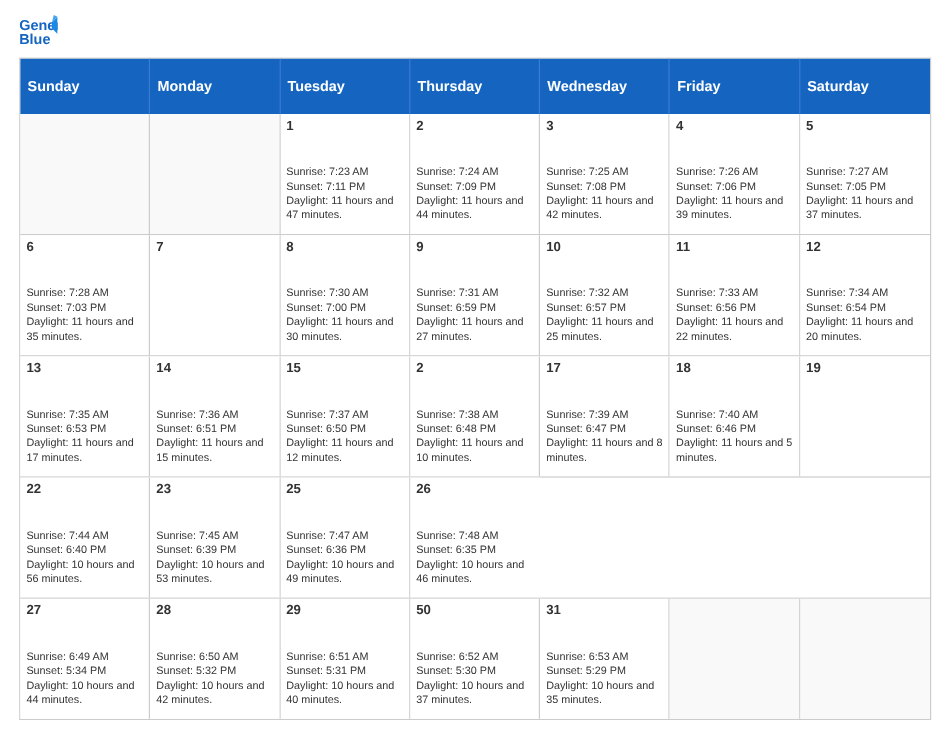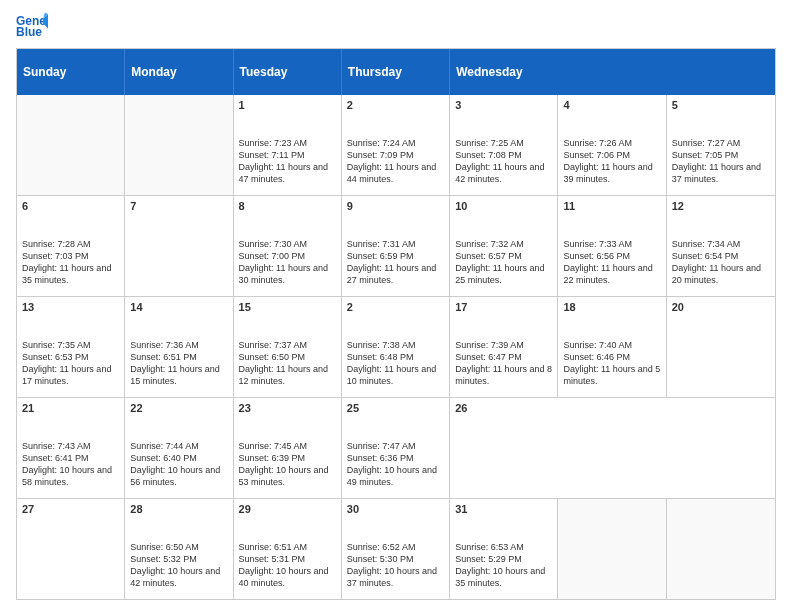--- a/index.html
+++ b/index.html
@@ -120,20 +120,22 @@
     </div>
   </div>
 
   <div class="calendar">
     <div class="cal-header-row">
     <div class="cal-header-cell">Sunday</div>
         <div class="cal-header-cell">Monday</div>
         <div class="cal-header-cell">Tuesday</div>
         <div class="cal-header-cell">Thursday</div>
         <div class="cal-header-cell">Wednesday</div>
+        <div class="cal-header-cell">Friday</div>
+        <div class="cal-header-cell">Saturday</div>
       </div>
     <div class="cal-body">
     <div class="cal-row">
           <div class="cal-cell empty"></div>
           <div class="cal-cell empty"></div>
           <div class="cal-cell">
             <span class="day-num">1</span>
             <div class="cell-info">Sunrise: 7:23 AM<br>Sunset: 7:11 PM<br>Daylight: 11 hours and 47 minutes.</div>
           </div>
           <div class="cal-cell">
@@ -201,58 +203,56 @@
           </div>
           <div class="cal-cell">
             <span class="day-num">17</span>
             <div class="cell-info">Sunrise: 7:39 AM<br>Sunset: 6:47 PM<br>Daylight: 11 hours and 8 minutes.</div>
           </div>
           <div class="cal-cell">
             <span class="day-num">18</span>
             <div class="cell-info">Sunrise: 7:40 AM<br>Sunset: 6:46 PM<br>Daylight: 11 hours and 5 minutes.</div>
           </div>
           <div class="cal-cell">
-            <span class="day-num">20</span>
-          </div>
-        </div>
-        <div class="cal-row">
-          <div class="cal-cell">
-            <span class="day-num">21</span>
-            <div class="cell-info">Sunrise: 7:43 AM<br>Sunset: 6:41 PM<br>Daylight: 10 hours and 58 minutes.</div>
-          </div>
+            <span class="day-num">19</span>
+          </div>
+        </div>
+        <div class="cal-row">
           <div class="cal-cell">
             <span class="day-num">22</span>
             <div class="cell-info">Sunrise: 7:44 AM<br>Sunset: 6:40 PM<br>Daylight: 10 hours and 56 minutes.</div>
           </div>
           <div class="cal-cell">
             <span class="day-num">23</span>
             <div class="cell-info">Sunrise: 7:45 AM<br>Sunset: 6:39 PM<br>Daylight: 10 hours and 53 minutes.</div>
           </div>
           <div class="cal-cell">
             <span class="day-num">25</span>
             <div class="cell-info">Sunrise: 7:47 AM<br>Sunset: 6:36 PM<br>Daylight: 10 hours and 49 minutes.</div>
           </div>
           <div class="cal-cell">
             <span class="day-num">26</span>
+            <div class="cell-info">Sunrise: 7:48 AM<br>Sunset: 6:35 PM<br>Daylight: 10 hours and 46 minutes.</div>
           </div>
         </div>
         <div class="cal-row">
           <div class="cal-cell">
             <span class="day-num">27</span>
+            <div class="cell-info">Sunrise: 6:49 AM<br>Sunset: 5:34 PM<br>Daylight: 10 hours and 44 minutes.</div>
           </div>
           <div class="cal-cell">
             <span class="day-num">28</span>
             <div class="cell-info">Sunrise: 6:50 AM<br>Sunset: 5:32 PM<br>Daylight: 10 hours and 42 minutes.</div>
           </div>
           <div class="cal-cell">
             <span class="day-num">29</span>
             <div class="cell-info">Sunrise: 6:51 AM<br>Sunset: 5:31 PM<br>Daylight: 10 hours and 40 minutes.</div>
           </div>
           <div class="cal-cell">
-            <span class="day-num">30</span>
+            <span class="day-num">50</span>
             <div class="cell-info">Sunrise: 6:52 AM<br>Sunset: 5:30 PM<br>Daylight: 10 hours and 37 minutes.</div>
           </div>
           <div class="cal-cell">
             <span class="day-num">31</span>
             <div class="cell-info">Sunrise: 6:53 AM<br>Sunset: 5:29 PM<br>Daylight: 10 hours and 35 minutes.</div>
           </div>
           <div class="cal-cell empty"></div>
           <div class="cal-cell empty"></div>
         </div>
       </div>

